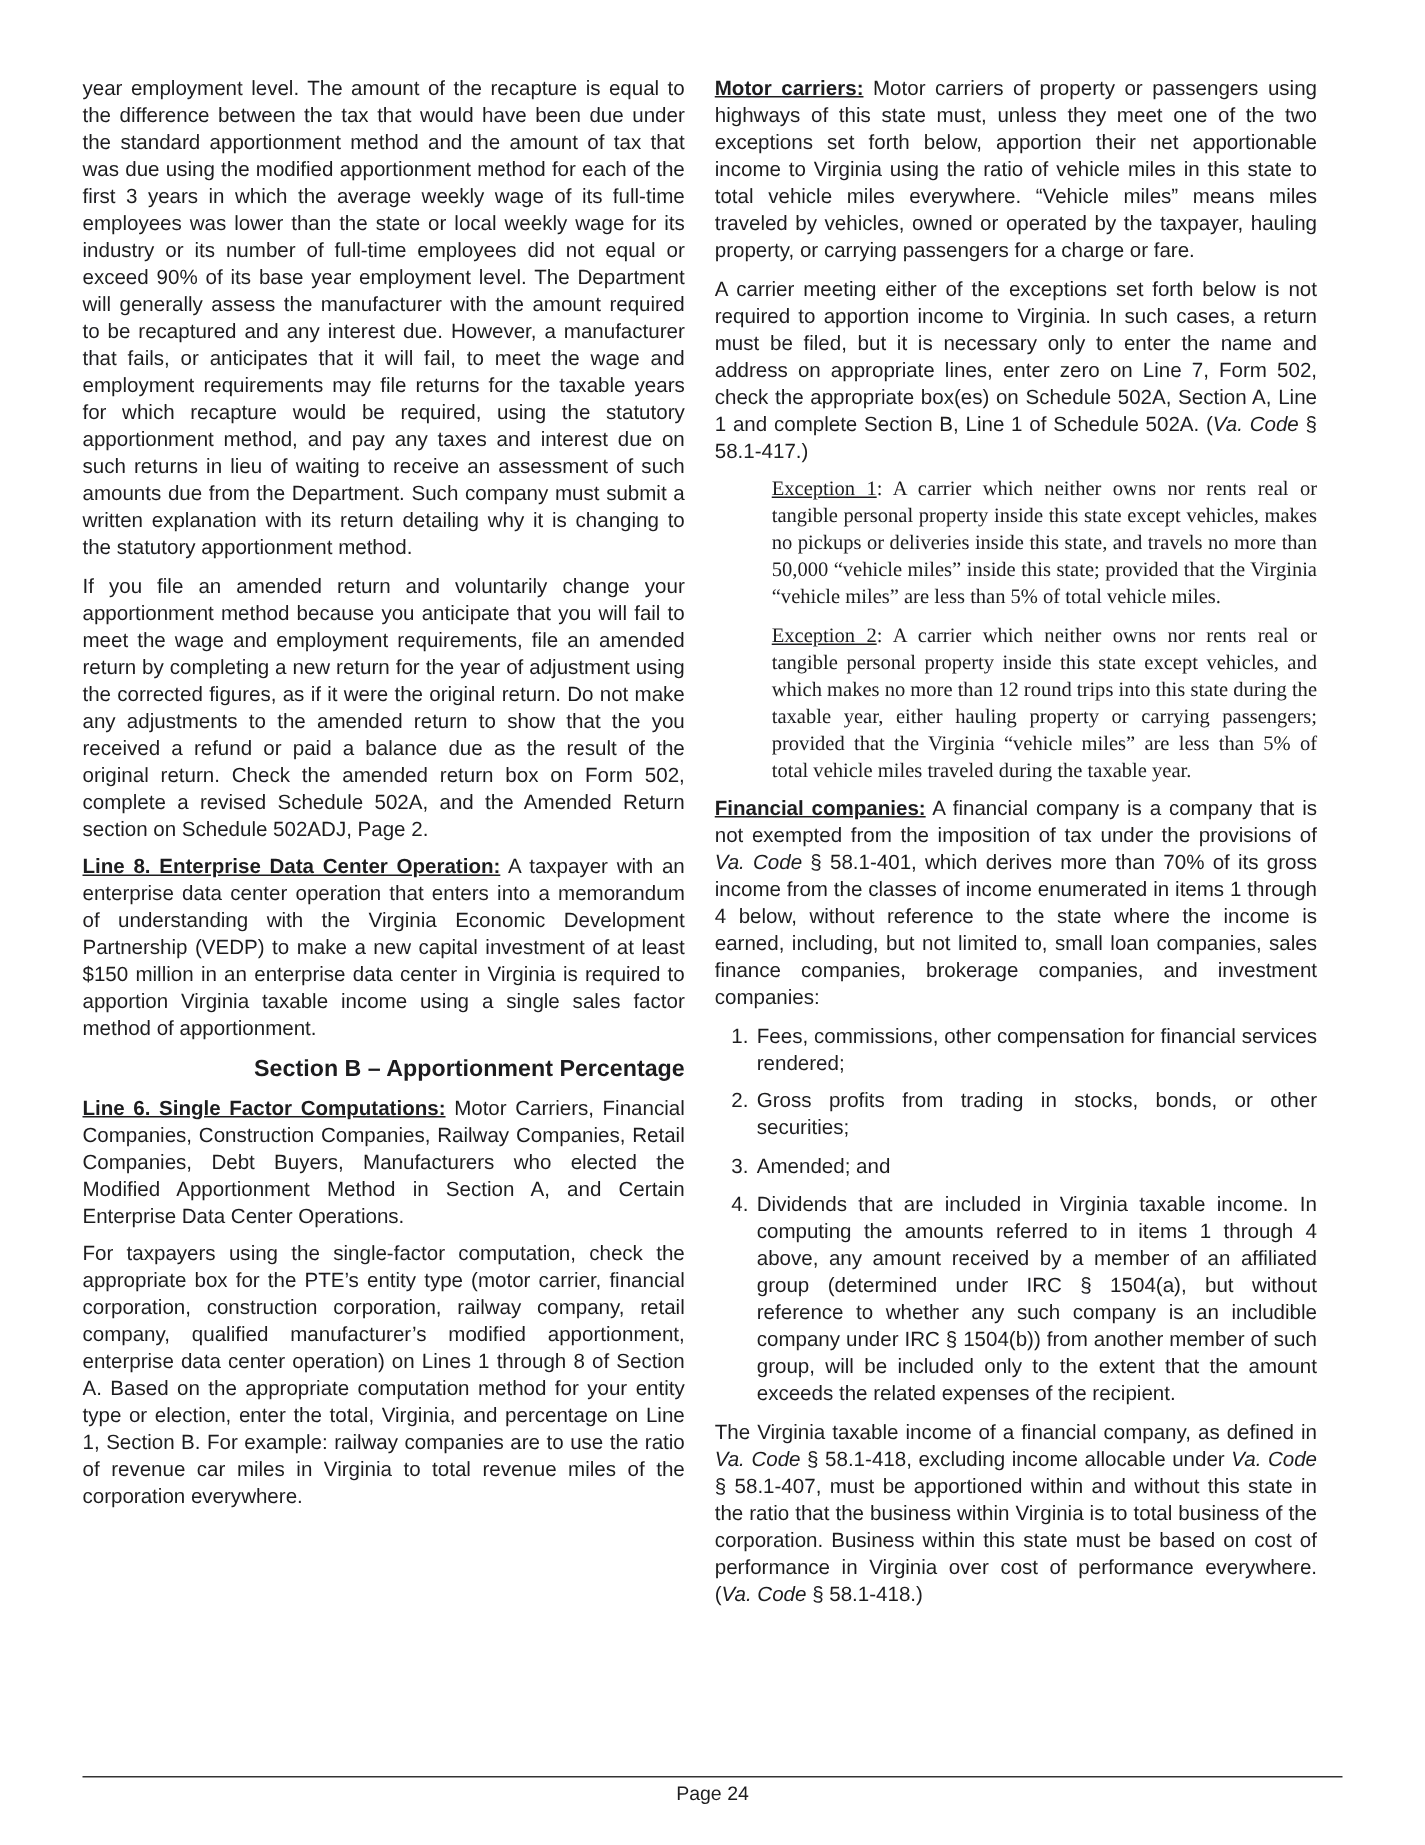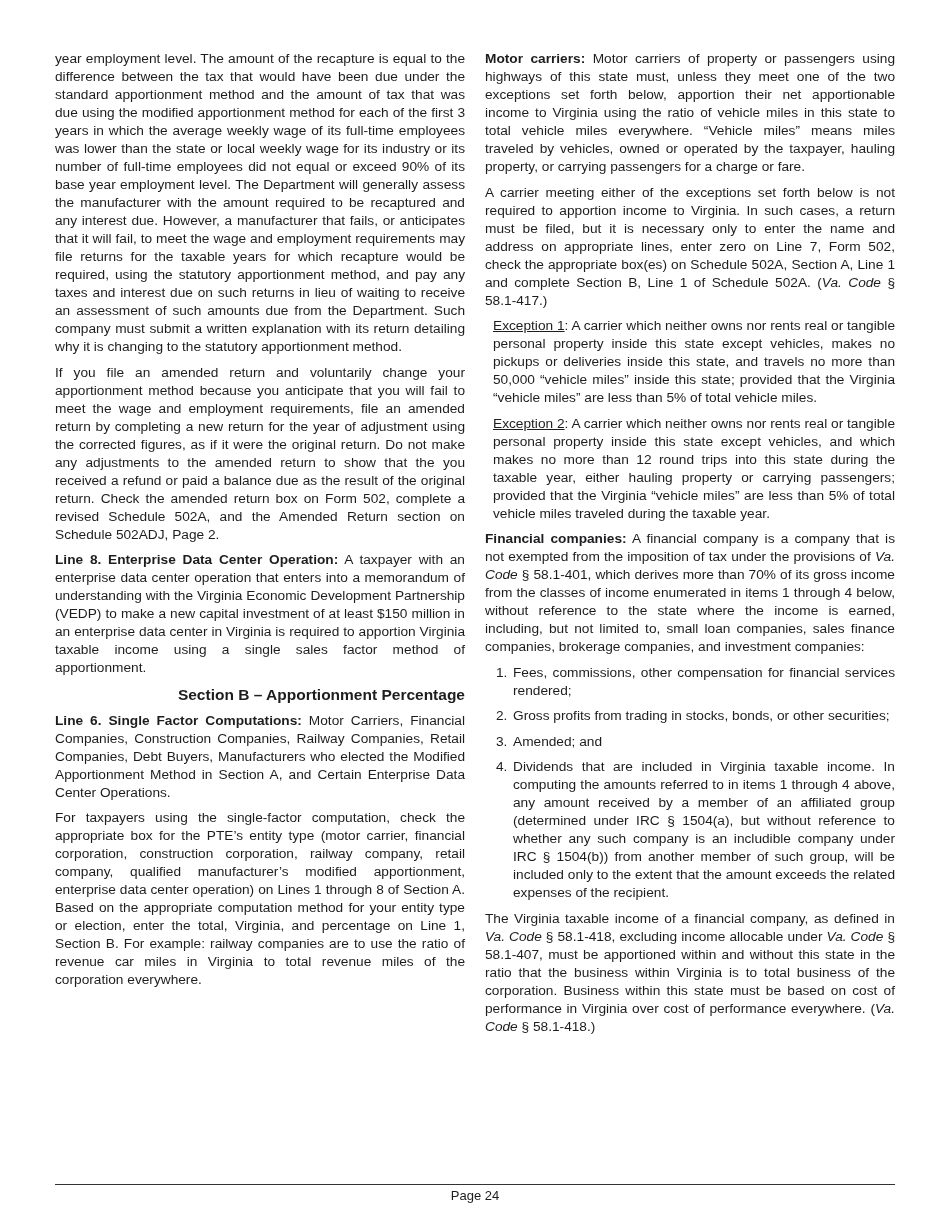--- a/index.html
+++ b/index.html
@@ -6,35 +6,35 @@
   html, body { margin: 0; padding: 0; }
   body {
     width: 950px;
     height: 1230px;
     background: #ffffff;
     position: relative;
     overflow: hidden;
     font-family: "Liberation Sans", "DejaVu Sans", sans-serif;
     color: #1d1d1f;
   }
-  .page { padding: 50px 55px 0 55px; }
+  .page { padding: 50px 72px 0 55px; }
   .columns { display: flex; gap: 20px; }
   .col { width: 410px; font-size: 13.7px; line-height: 18px; text-align: justify; }
   p { margin: 0 0 7.5px 0; }
-  .lead { font-weight: bold; }
+  .lead { font-weight: bold; text-decoration: underline; }
   .cite { font-style: italic; }
   .ulabel { text-decoration: underline; }
   h2.section-heading {
     font-size: 15.5px;
     line-height: 19px;
     margin: 4px 0 8px 0;
     font-weight: bold;
     text-align: right;
   }
-  .indent { margin-left: 8px; }
+  .indent { margin-left: 38px; font-family: Liberation Serif, serif; }
   .list { margin: 0; }
   .list-item { display: flex; margin: 0 0 7.5px 0; }
   .list-item .num { flex: 0 0 17px; margin-left: 11px; }
   .list-item .li-text { flex: 1; text-align: justify; }
   .footer {
     position: absolute;
     left: 55px;
     right: 55px;
     top: 1184px;
     border-top: 1.5px solid #333333;

